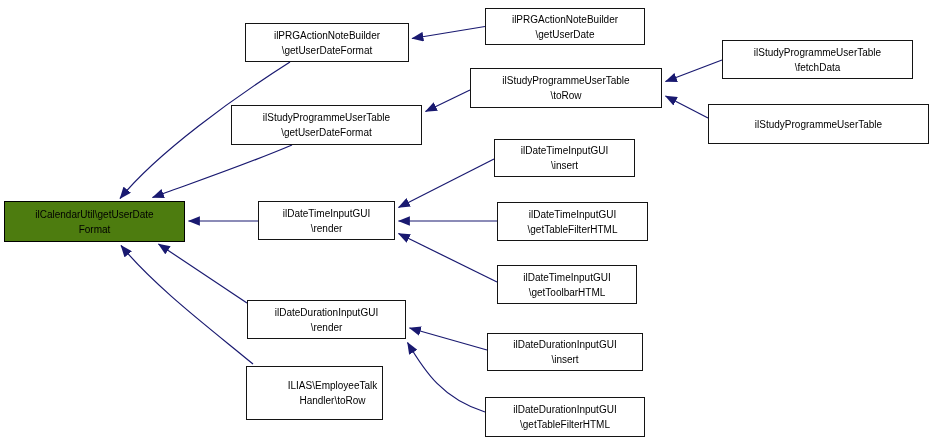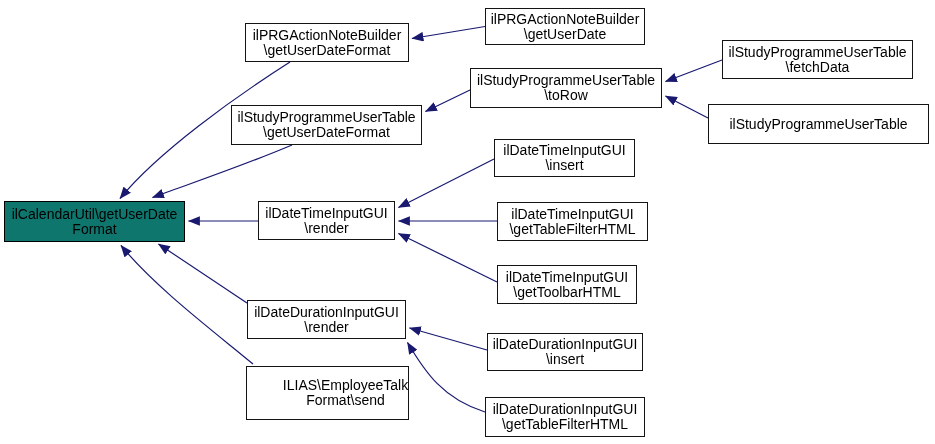--- a/index.html
+++ b/index.html
@@ -14,28 +14,28 @@
   .node{
     position:absolute;
     box-sizing:border-box;
     background:#ffffff;
     border:1px solid #141414;
     display:flex;
     flex-direction:column;
     align-items:center;
     justify-content:center;
     text-align:center;
-    font-size:14px;
+    font-size:10px;
     line-height:15px;
     color:#000000;
     white-space:nowrap;
     cursor:pointer;
   }
   .node.current{
-    background:#0f766e;
+    background:#4d7c0f;
     border:1.5px solid #000000;
     cursor:default;
   }
   .node span{display:block;}
 </style>
 </head>
 <body>
 
 <div id="canvas">
 
@@ -125,18 +125,18 @@
   <div class="node" style="left:487px;top:333px;width:156px;height:38px;">
     <span>ilDateDurationInputGUI</span>
     <span>\insert</span>
   </div>
 
   <div class="node" style="left:485px;top:397px;width:160px;height:40px;">
     <span>ilDateDurationInputGUI</span>
     <span>\getTableFilterHTML</span>
   </div>
 
-  <div class="node" style="left:246px;top:366px;width:163px;height:54px;padding-left:36px;">
+  <div class="node" style="left:246px;top:366px;width:137px;height:54px;padding-left:36px;">
     <span>ILIAS\EmployeeTalk</span>
-    <span>Format\send</span>
+    <span>Handler\toRow</span>
   </div>
 
 </div>
 
 </body></html>

